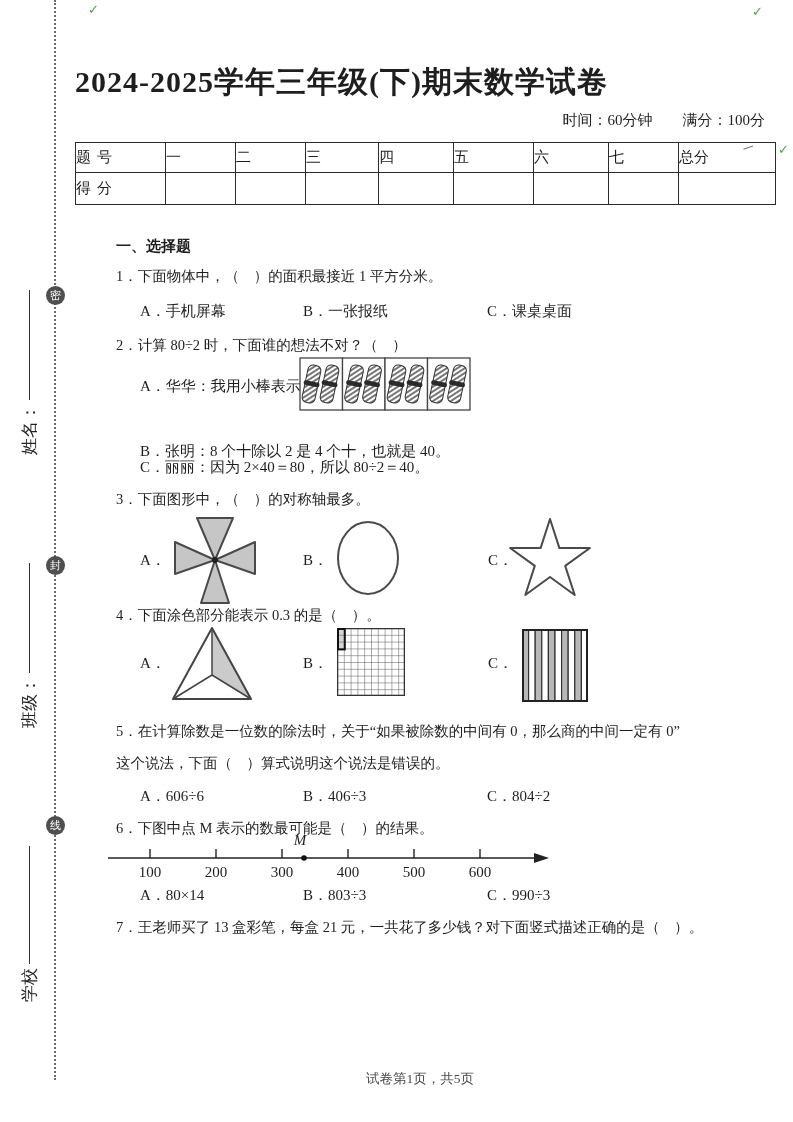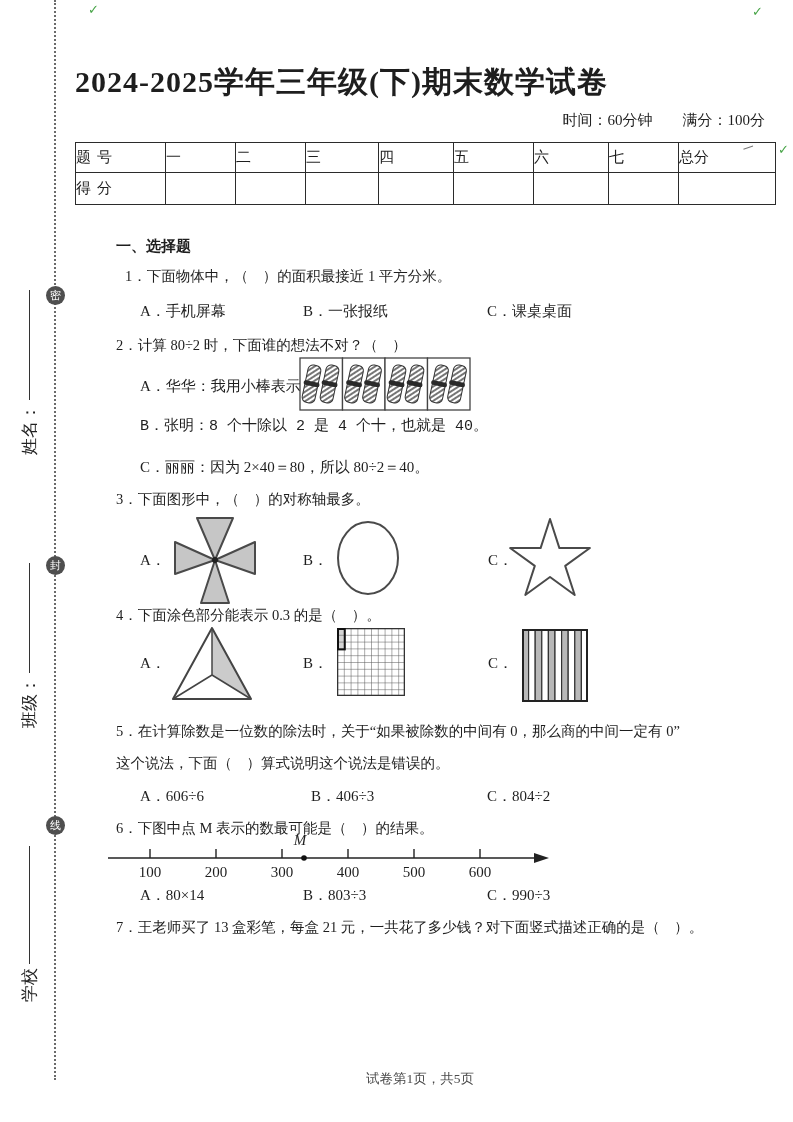--- a/index.html
+++ b/index.html
@@ -103,21 +103,21 @@
       <td></td>
       <td></td>
       <td></td>
     </tr>
   </tbody>
     </table>
   <div class="abs stray-mark" style="left:744px;top:147px;"></div>
 
   <div class="abs sec-head" style="left:116px;top:237px;">一、选择题</div>
 
-  <div class="abs qtext" style="left:116px;top:267px;margin-left:9px;">1．下面物体中，（　）的面积最接近 1 平方分米。</div>
+  <div class="abs qtext" style="left:116px;top:267px;">1．下面物体中，（　）的面积最接近 1 平方分米。</div>
   <div class="abs opt" style="left:140px;top:302px;">A．手机屏幕</div>
   <div class="abs opt" style="left:303px;top:302px;">B．一张报纸</div>
   <div class="abs opt" style="left:487px;top:302px;">C．课桌桌面</div>
 
   <div class="abs qtext" style="left:116px;top:336px;">2．计算 80÷2 时，下面谁的想法不对？（　）</div>
   <div class="abs opt" style="left:140px;top:377px;">A．华华：我用小棒表示</div>
   <svg class="abs" style="left:299px;top:357px;" width="172" height="54" viewBox="0 0 172 54">
     <defs>
       <pattern id="hatch" width="4" height="4" patternUnits="userSpaceOnUse" patternTransform="rotate(45)">
         <rect width="4" height="4" fill="#ffffff"></rect>
@@ -154,21 +154,21 @@
       </g>
     <g transform="translate(133.5,8) rotate(12 6.5 19)">
         <rect x="0" y="0" width="13" height="38" rx="5" fill="url(#hatch)" stroke="#333" stroke-width="1"></rect>
         <rect x="-1.5" y="16.5" width="16" height="4.5" rx="2" fill="#2a2a2a"></rect>
       </g>
     <g transform="translate(151.5,8) rotate(12 6.5 19)">
         <rect x="0" y="0" width="13" height="38" rx="5" fill="url(#hatch)" stroke="#333" stroke-width="1"></rect>
         <rect x="-1.5" y="16.5" width="16" height="4.5" rx="2" fill="#2a2a2a"></rect>
       </g>
   </svg>
-  <div class="abs opt" style="left:140px;top:416px;font-family:Liberation Mono, monospace;">B．张明：8 个十除以 2 是 4 个十，也就是 40。</div>
+  <div class="abs opt" style="left:140px;top:442px;">B．张明：8 个十除以 2 是 4 个十，也就是 40。</div>
   <div class="abs opt" style="left:140px;top:458px;">C．丽丽：因为 2×40＝80，所以 80÷2＝40。</div>
 
   <div class="abs qtext" style="left:116px;top:490px;">3．下面图形中，（　）的对称轴最多。</div>
   <div class="abs opt" style="left:140px;top:551px;">A．</div>
   <div class="abs opt" style="left:303px;top:551px;">B．</div>
   <div class="abs opt" style="left:488px;top:551px;">C．</div>
   <svg class="abs" style="left:171px;top:514px;" width="88" height="92" viewBox="0 0 88 92">
     <g fill="#c6c6c6" stroke="#4a4a4a" stroke-width="2" stroke-linejoin="round">
       <polygon points="26,4 62,4 44,46"></polygon>
       <polygon points="30,89 58,89 44,46"></polygon>
@@ -217,21 +217,21 @@
         <rect x="46.2" y="0" width="6.6" height="73" fill="#fff"></rect>
       <rect x="52.8" y="0" width="6.6" height="73" fill="#b8b8b8"></rect>
         <rect x="59.4" y="0" width="6.6" height="73" fill="#fff"></rect>
     </g>
     <rect x="1" y="1" width="64" height="71" fill="none" stroke="#222" stroke-width="2"></rect>
   </svg>
 
   <div class="abs qtext" style="left:116px;top:722px;text-align:center;">5．在计算除数是一位数的除法时，关于“如果被除数的中间有 0，那么商的中间一定有 0”</div>
   <div class="abs qtext" style="left:116px;top:754px;">这个说法，下面（　）算式说明这个说法是错误的。</div>
   <div class="abs opt" style="left:140px;top:787px;">A．606÷6</div>
-  <div class="abs opt" style="left:303px;top:787px;margin-left:8px;">B．406÷3</div>
+  <div class="abs opt" style="left:303px;top:787px;">B．406÷3</div>
   <div class="abs opt" style="left:487px;top:787px;">C．804÷2</div>
 
   <div class="abs qtext" style="left:116px;top:819px;">6．下图中点 M 表示的数最可能是（　）的结果。</div>
   <svg class="abs" style="left:106px;top:834px;" width="450" height="52" viewBox="0 0 450 52">
     <line x1="2" y1="24" x2="432" y2="24" stroke="#222" stroke-width="1.6"></line>
     <polygon points="428,19 443,24 428,29" fill="#222"></polygon>
     <g stroke="#222" stroke-width="1.4">
       <line x1="44" y1="15" x2="44" y2="24"></line>
         <line x1="110" y1="15" x2="110" y2="24"></line>
       <line x1="176" y1="15" x2="176" y2="24"></line>

